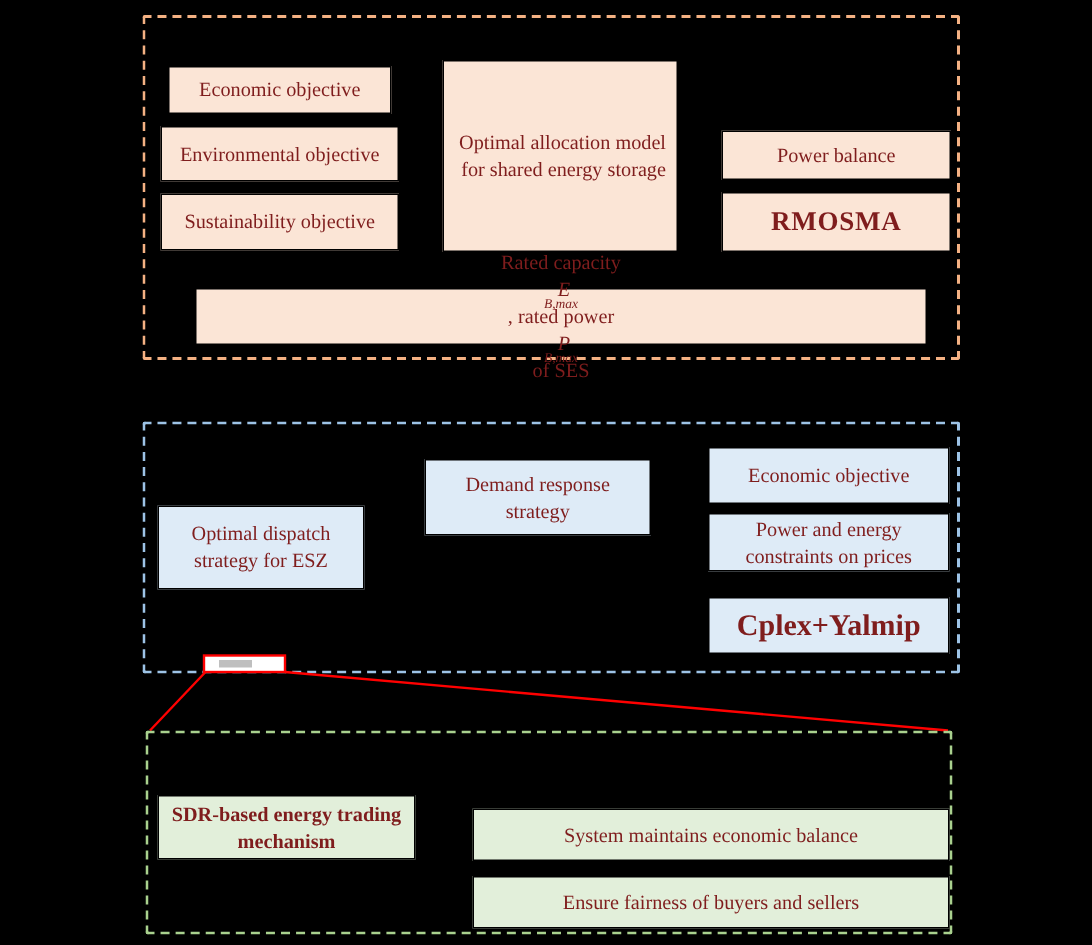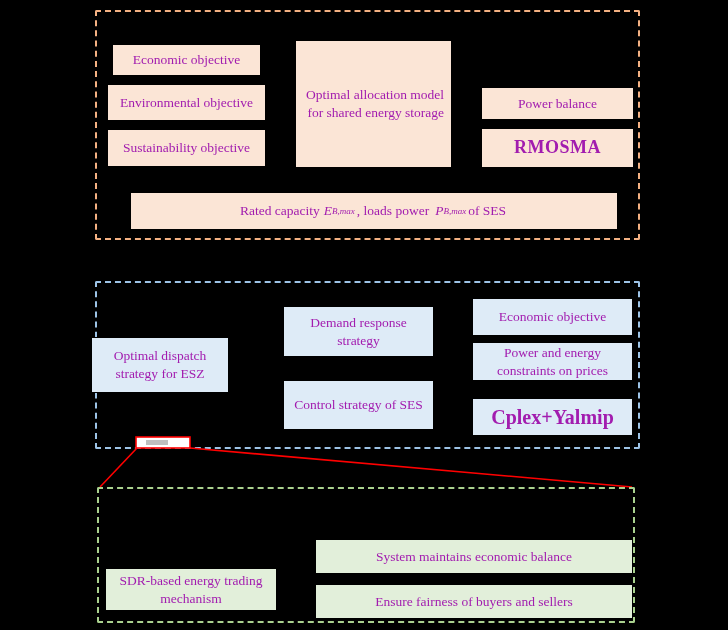--- a/index.html
+++ b/index.html
@@ -3,21 +3,21 @@
 <meta charset="utf-8">
 <style>
   * { box-sizing: border-box; margin: 0; padding: 0; }
   html,body { background:#000; }
   .canvas {
     position: relative;
     width: 728px;
     height: 630px;
     background: var(--bg, #000000);
     font-family: "Liberation Serif", "DejaVu Serif", serif;
-    color: #a21caf;
+    color: #7f1d1d;
     overflow: hidden;
   }
   .panel {
     position: absolute;
     border: 2px dashed #999;
     border-radius: 2px;
     background: transparent;
   }
   .panel.top    { border-color: var(--top-border, #F4B183); }
   .panel.middle { border-color: var(--mid-border, #9DC3E6); }
@@ -61,48 +61,47 @@
 
   <div class="box peach" style="left:112px; top:44px;  width:149px; height:32px;">Economic objective</div>
   <div class="box peach" style="left:107px; top:129px; width:159px; height:38px;">Sustainability objective</div>
   <div class="box peach" style="left:107px; top:84px;  width:159px; height:37px;">Environmental objective</div>
 
   <div class="box peach" style="left:295px; top:40px; width:157px; height:128px;text-align:right;">Optimal allocation model for shared energy storage</div>
 
   <div class="box peach" style="left:481px; top:87px;  width:153px; height:33px;">Power balance</div>
   <div class="box peach bold" style="left:481px; top:128px; width:153px; height:40px;">RMOSMA</div>
 
-  <div class="box peach rated" style="left:130px; top:192px; width:488px; height:38px;">
+  <div class="box peach rated" style="left:130px; top:192px; width:488px; height:38px;flex-direction:column;">
     <span>Rated capacity </span>
     <span class="mathvar">E</span>
       <sub>B,max</sub>
-    <span class="sep"> , loads power </span>
+    <span class="sep"> , rated power </span>
     <span class="mathvar">P</span>
       <sub>B,max</sub>
     <span class="sep"> of SES</span>
   </div>
 
   <div class="panel middle" style="left:95px; top:281px; width:545px; height:168px;"></div>
 
-  <div class="box blue" style="left:91px; top:337px; width:138px; height:56px;">Optimal dispatch strategy for ESZ</div>
+  <div class="box blue" style="left:105px; top:337px; width:138px; height:56px;">Optimal dispatch strategy for ESZ</div>
 
   <div class="box blue" style="left:283px; top:306px; width:151px; height:51px;text-align:center;">Demand response strategy</div>
-  <div class="box blue" style="left:283px; top:380px; width:151px; height:50px;">Control strategy of SES</div>
 
   <div class="box blue" style="left:472px; top:298px; width:161px; height:38px;">Economic objective</div>
   <div class="box blue" style="left:472px; top:342px; width:161px; height:39px;">Power and energy constraints on prices</div>
   <div class="box blue bold2" style="left:472px; top:398px; width:161px; height:38px;">Cplex+Yalmip</div>
 
   <svg class="overlay" viewBox="0 0 728 630">
     <line x1="137" y1="448" x2="100" y2="487"></line>
     <line x1="190" y1="448" x2="632" y2="487"></line>
     <rect class="zoombox" x="136" y="437" width="54" height="11"></rect>
     <rect class="zoomfill" x="146" y="440" width="22" height="5"></rect>
   </svg>
 
   <div class="panel bottom" style="left:97px; top:487px; width:538px; height:136px;"></div>
 
-  <div class="box green" style="left:105px; top:568px; width:172px; height:43px;">SDR-based energy trading mechanism</div>
+  <div class="box green" style="left:105px; top:530px; width:172px; height:43px;font-weight:bold;">SDR-based energy trading mechanism</div>
 
   <div class="box green" style="left:315px; top:584px; width:318px; height:35px;">Ensure fairness of buyers and sellers</div>
   <div class="box green" style="left:315px; top:539px; width:318px; height:35px;">System maintains economic balance</div>
 
 </div>
 
 </body></html>

